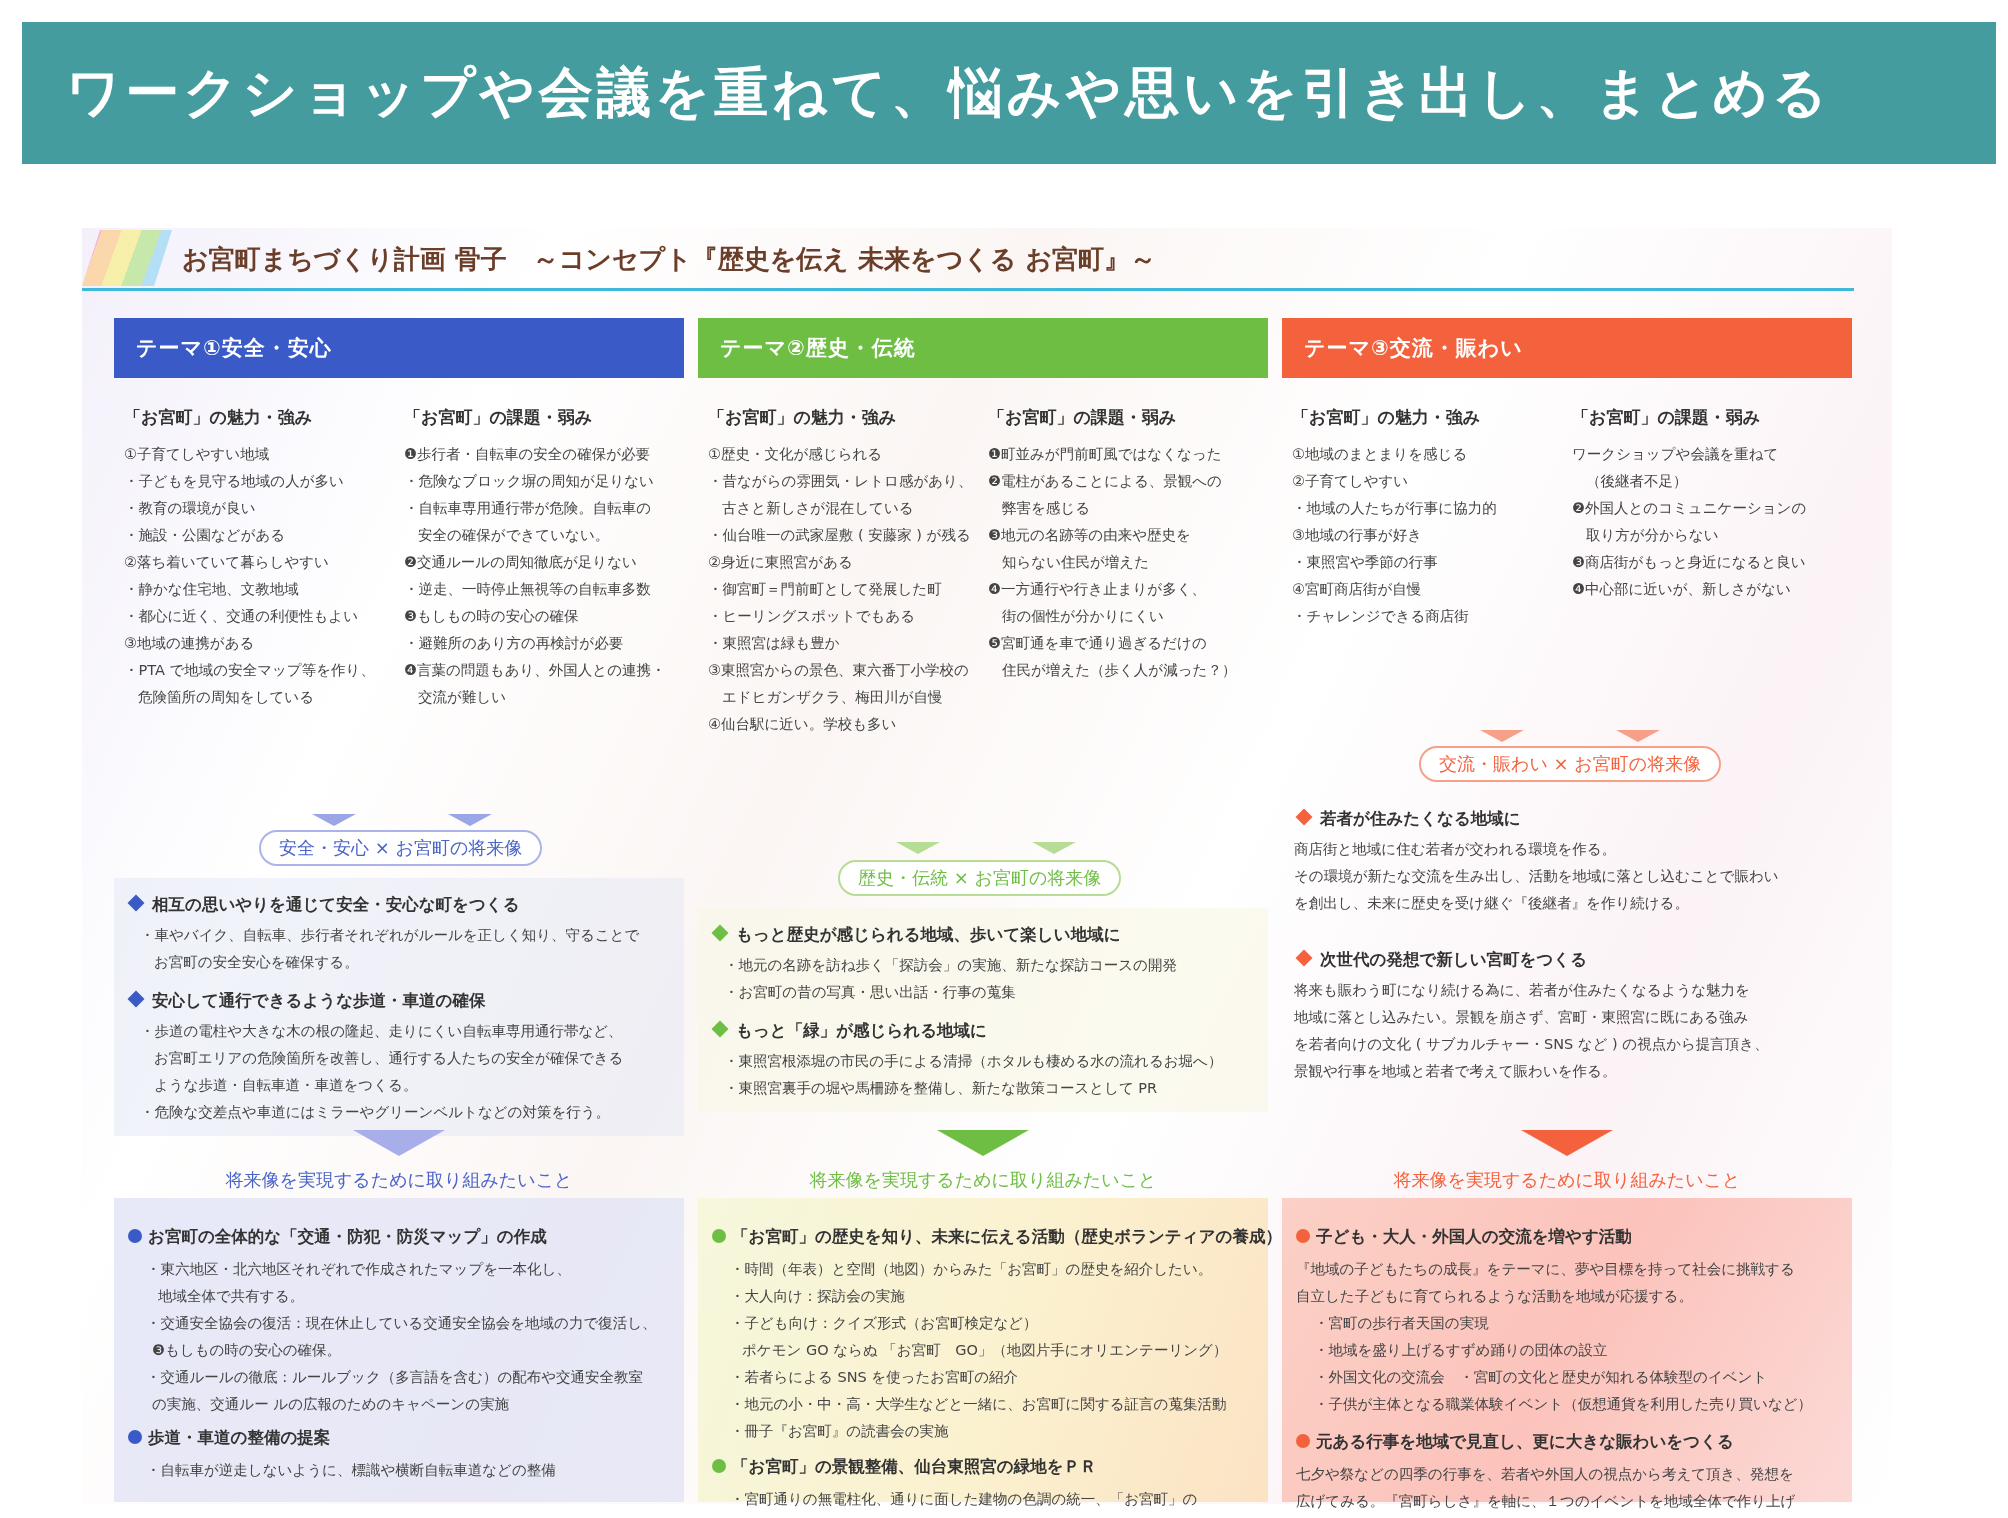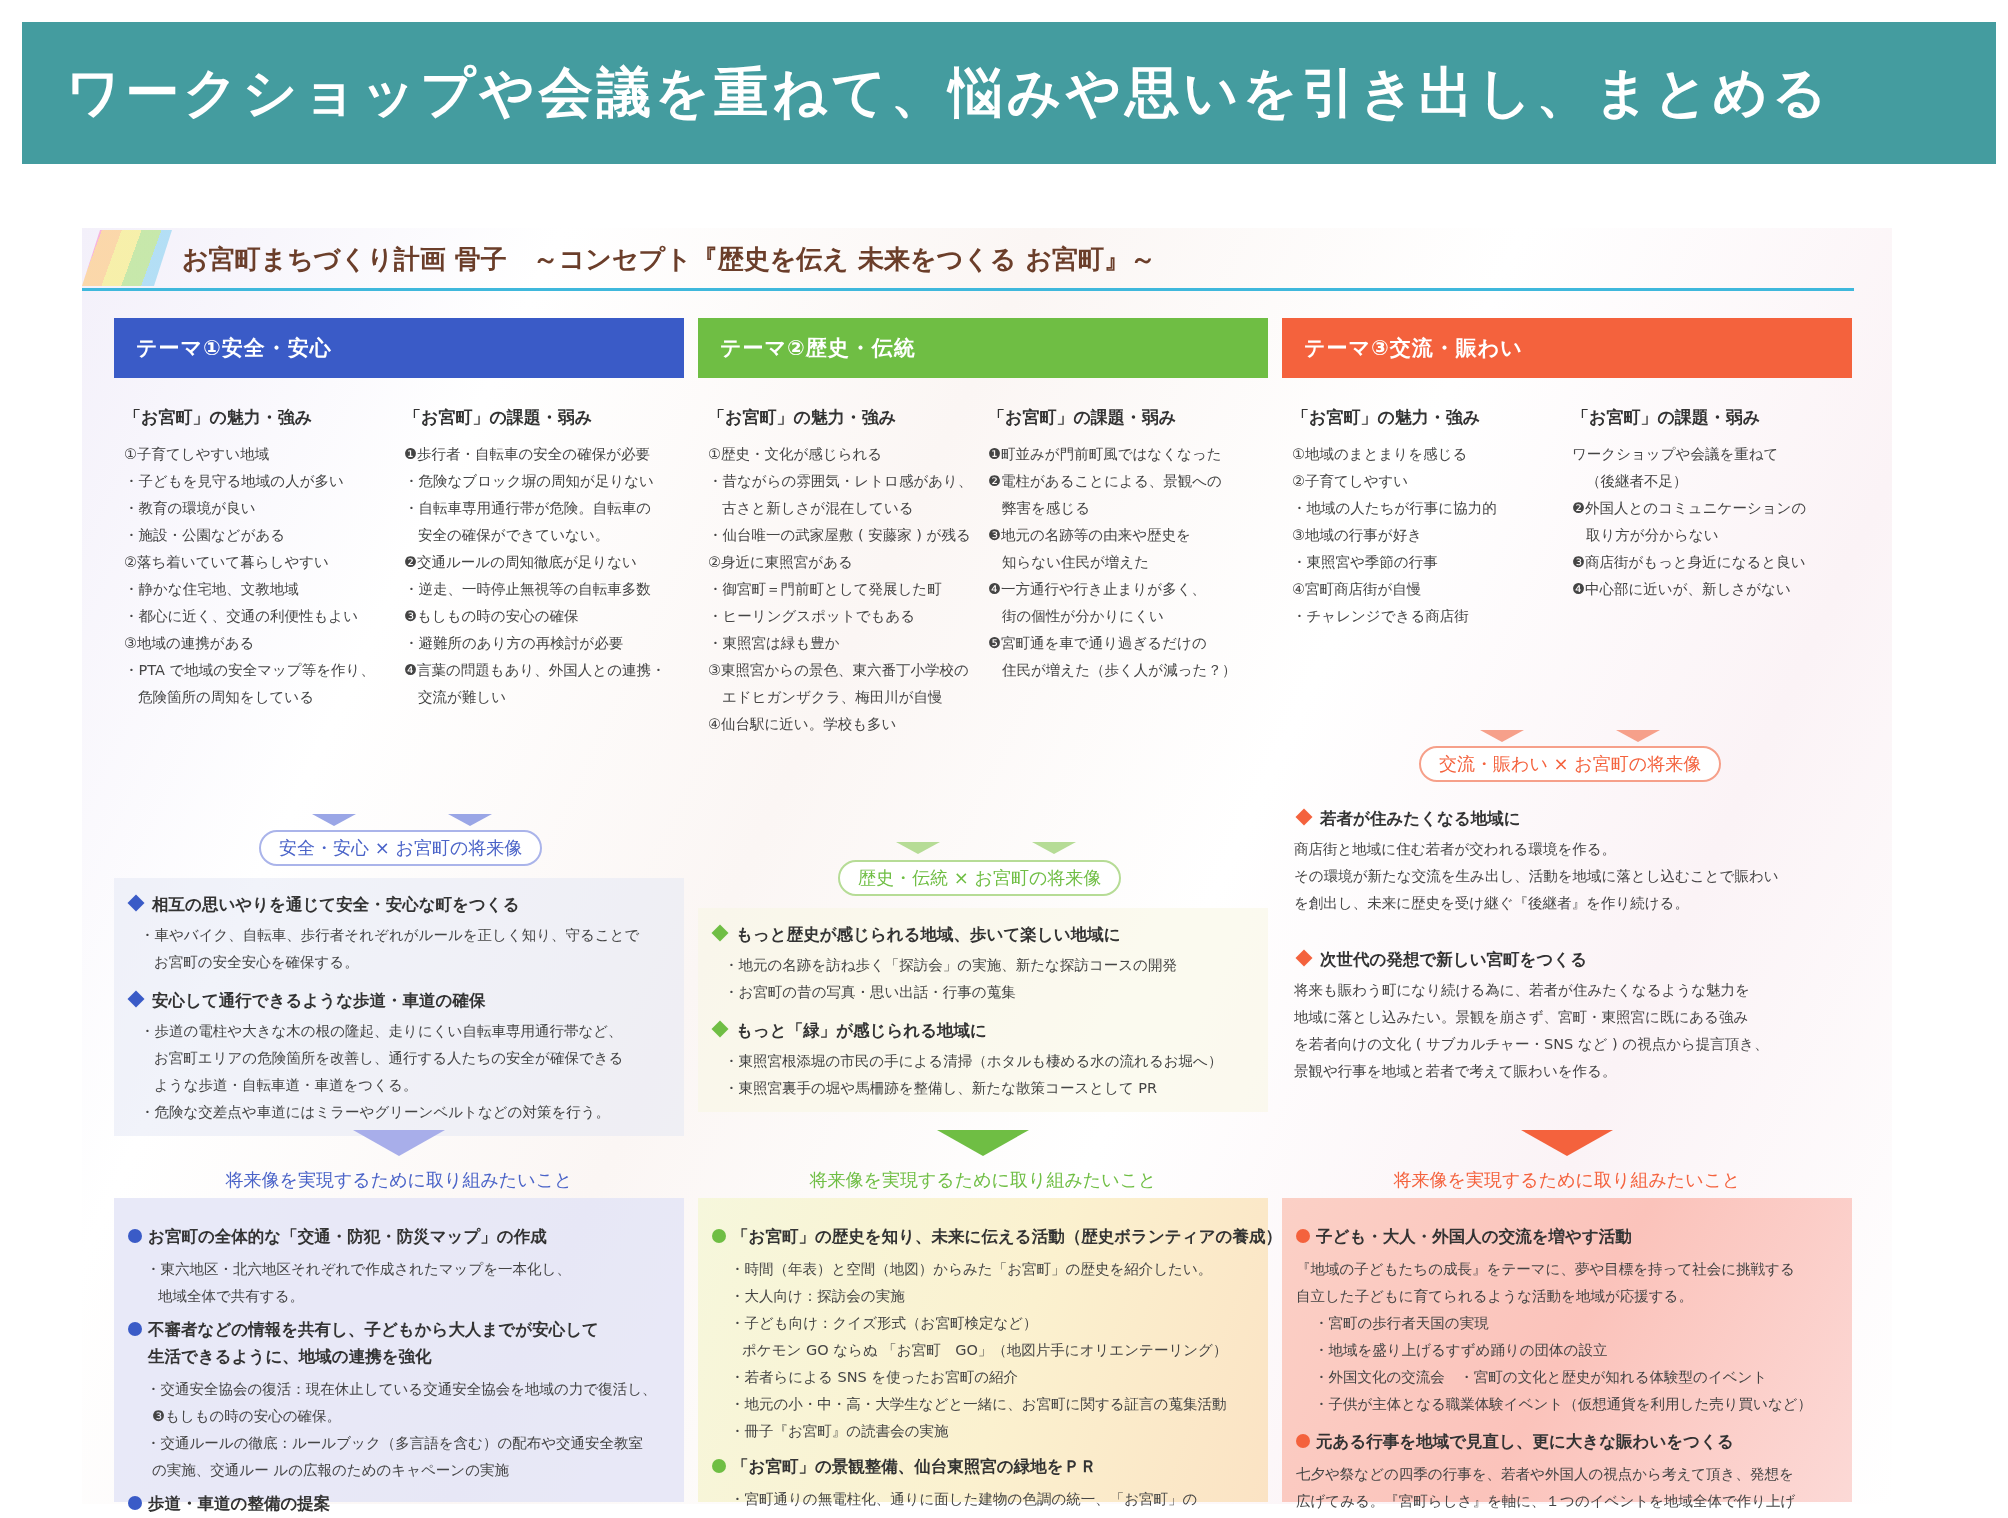--- a/index.html
+++ b/index.html
@@ -122,21 +122,20 @@
       <p style="padding-left:28px">お宮町エリアの危険箇所を改善し、通行する人たちの安全が確保できる</p>
       <p style="padding-left:28px">ような歩道・自転車道・車道をつくる。</p>
       <p>・危険な交差点や車道にはミラーやグリーンベルトなどの対策を行う。</p>
     </div>
     <div class="big-arrow" style="left:239px; top:812px; color:#a8aeea; border-top-color:#a8aeea;"></div>
     <div class="action-title" style="top:850px; color:#4a63c8;">将来像を実現するために取り組みたいこと</div>
     <div class="action" style="top:880px; height:304px; background:rgba(226,228,246,0.8);">
       <h4><span class="dot" style="background:#3a5bc7"></span><span>お宮町の全体的な「交通・防犯・防災マップ」の作成</span></h4>
       <p>・東六地区・北六地区それぞれで作成されたマップを一本化し、</p>
       <p class="cont">地域全体で共有する。</p>
-      <h4 style="margin-top:6px"><span class="dot" style="background:#3a5bc7"></span><span>不審者などの情報を共有し、子どもから大人までが安心して</span><br><span style="padding-left:20px">生活できるように、地域の連携を強化</span></h4>
       <p>・交通安全協会の復活：現在休止している交通安全協会を地域の力で復活し、</p>
       <p class="cont" style="padding-left:24px">❸もしもの時の安心の確保。</p>
       <p>・交通ルールの徹底：ルールブック（多言語を含む）の配布や交通安全教室</p>
       <p class="cont" style="padding-left:24px">の実施、交通ルー ルの広報のためのキャペーンの実施</p>
       <h4 style="margin-top:6px"><span class="dot" style="background:#3a5bc7"></span><span>歩道・車道の整備の提案</span></h4>
       <p>・自転車が逆走しないように、標識や横断自転車道などの整備</p>
 
     </div>
   </div>
 

